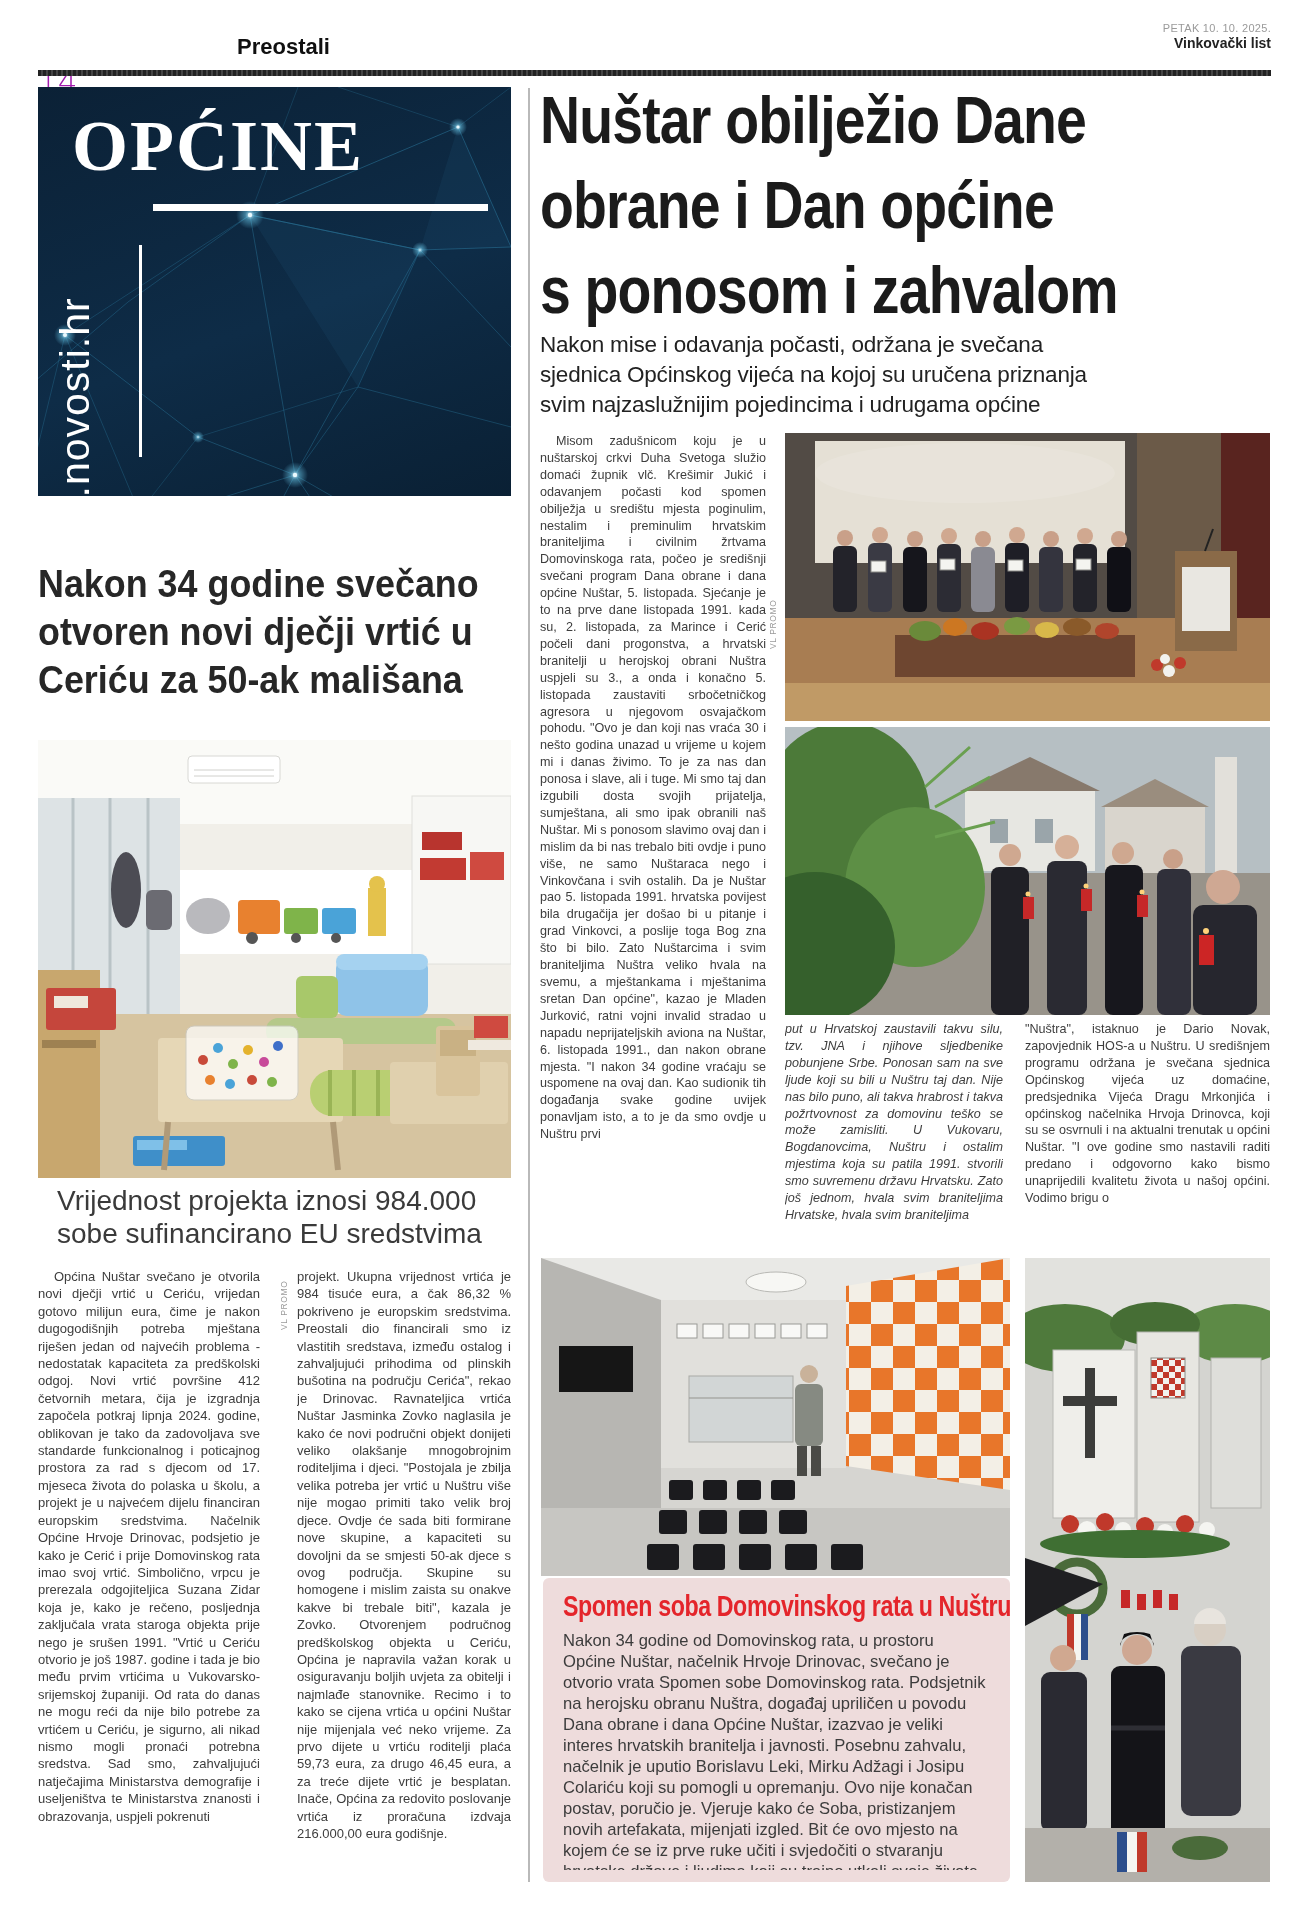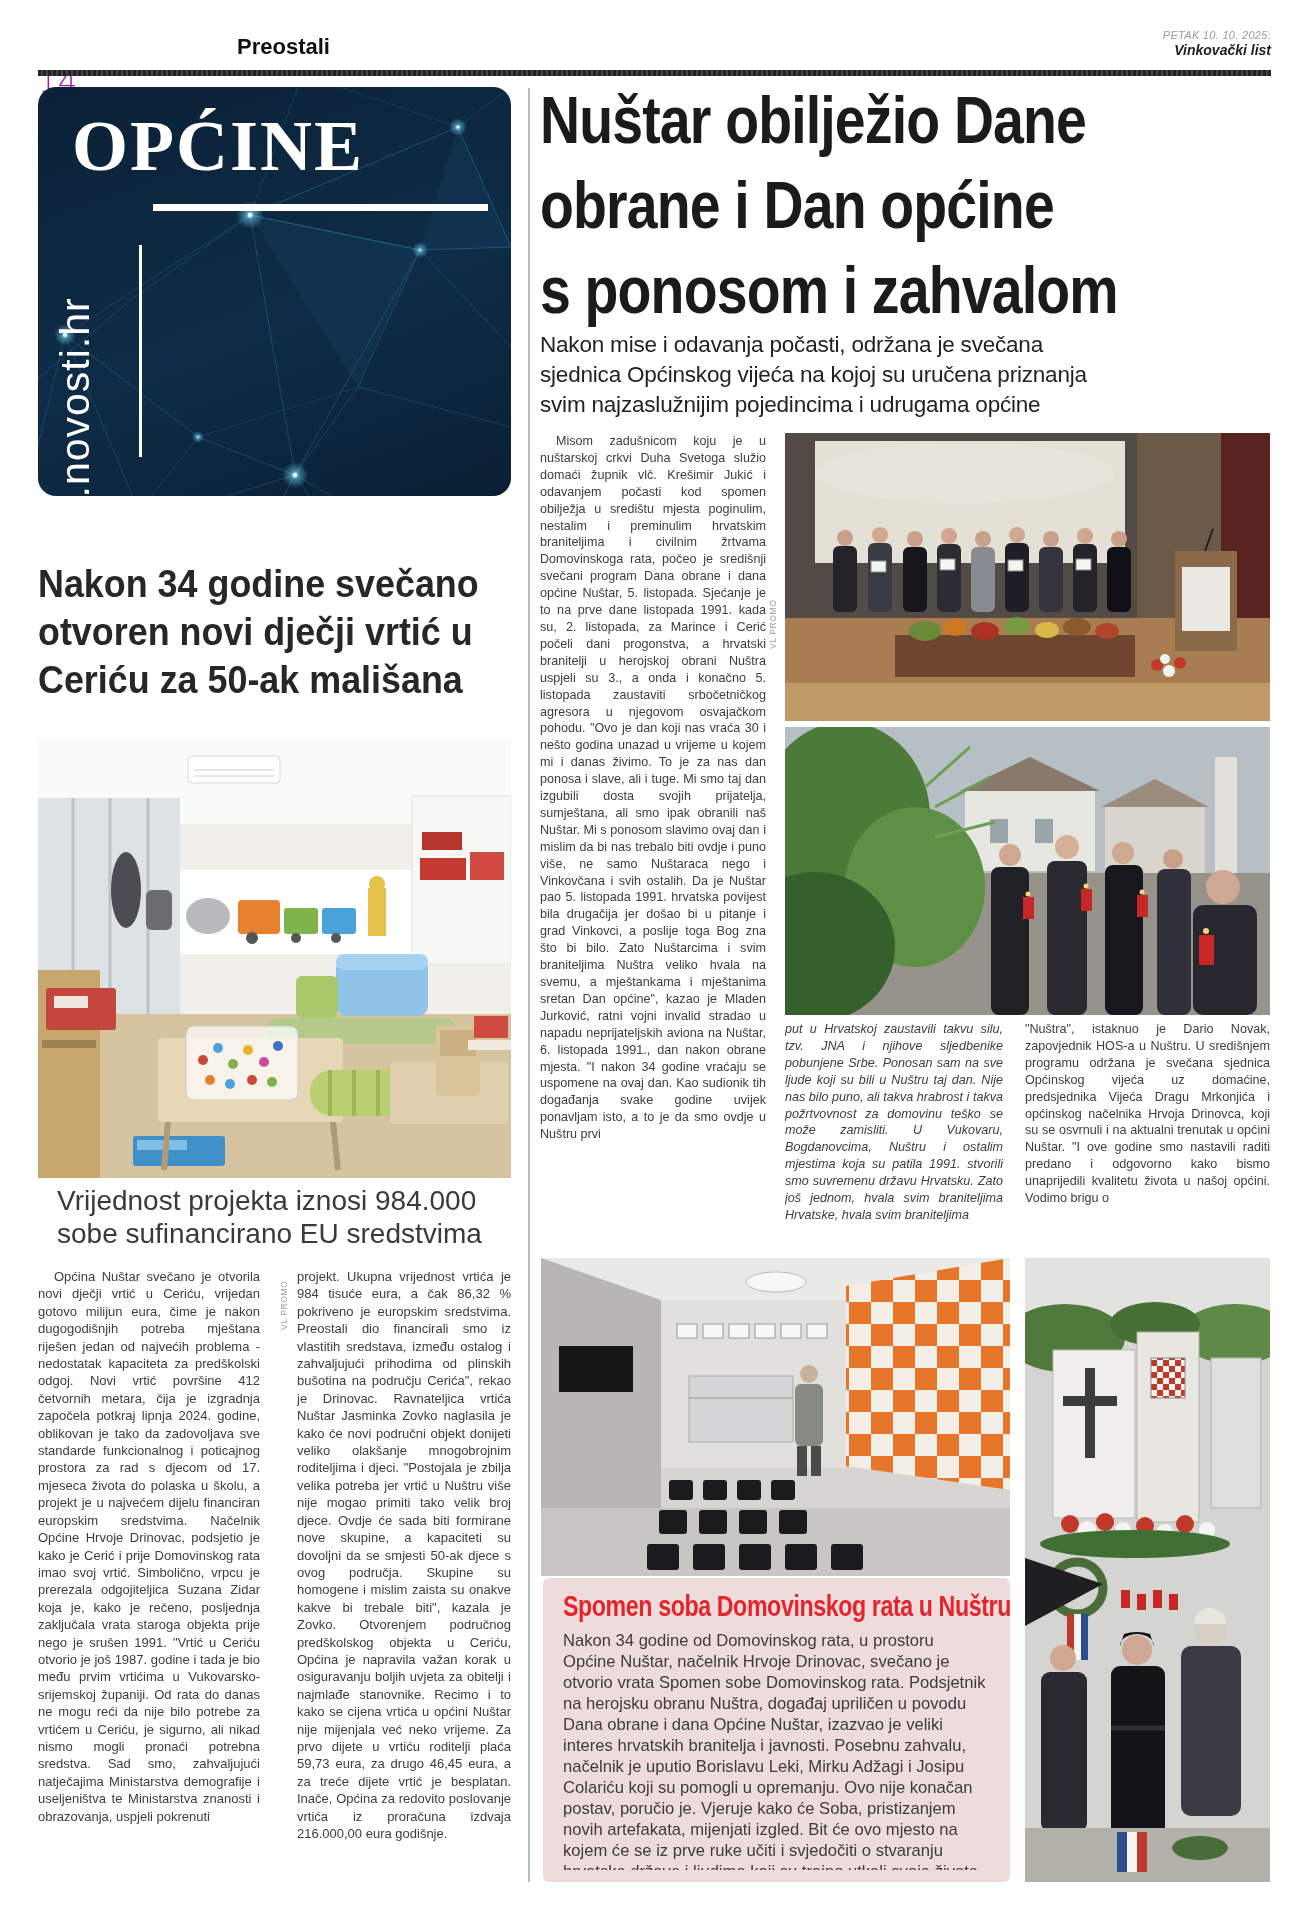--- a/index.html
+++ b/index.html
@@ -2,26 +2,26 @@
 <html><head>
 <meta charset="utf-8">
 <style>
   html,body{margin:0;padding:0;background:#e9e9e9;}
   .page{position:relative;width:1311px;height:1920px;background:#ffffff;margin:0 auto;
         font-family:"Liberation Sans","DejaVu Sans",sans-serif;overflow:hidden;}
   .abs{position:absolute;}
   
   .pagenum{left:38px;top:26px;font-size:31px;font-weight:300;color:#a21caf;font-family:"DejaVu Sans",sans-serif;margin-top:37px;}
   .section{left:237px;top:34px;font-size:22px;font-weight:bold;color:#101010;}
-  .masthead{right:40px;top:28px;text-align:right;line-height:15px;font-style:italic;}
+  .masthead{right:40px;top:21px;text-align:right;line-height:15px;}
   .mast-date{font-size:11px;color:#9a9a9a;letter-spacing:.3px;}
   .mast-pub{font-size:14px;font-weight:bold;color:#222;}
   .head-rule{left:38px;top:70px;width:1233px;height:6px;background:repeating-linear-gradient(90deg,#222 0 3px,#444 3px 5px);}
   
-  .promo{left:38px;top:87px;width:473px;height:409px;background:linear-gradient(160deg,#0b2136 0%,#0e2c47 55%,#0a2034 100%);overflow:hidden;border-radius:18px;}
+  .promo{left:38px;top:87px;width:473px;height:409px;background:linear-gradient(160deg,#0b2136 0%,#0e2c47 55%,#0a2034 100%);overflow:hidden;}
   .promo svg{position:absolute;left:0;top:0;}
   .promo-title{position:absolute;left:34px;top:18px;font-family:"Liberation Serif","DejaVu Serif",serif;
                font-weight:bold;font-size:72px;color:#fff;letter-spacing:2px;}
   .promo-rule{position:absolute;left:115px;top:117px;width:335px;height:7px;background:#fff;}
   .promo-site{position:absolute;left:14px;top:128px;height:372px;writing-mode:vertical-rl;transform:rotate(180deg);
               color:#fff;font-size:41px;font-weight:400;letter-spacing:1px;}
   .promo-vline{position:absolute;left:101px;top:158px;width:3px;height:212px;background:#fff;}
   .promo-tags{position:absolute;right:22px;top:410px;text-align:right;color:#fff;font-weight:300;
               font-size:26px;line-height:29px;letter-spacing:.5px;}
   

